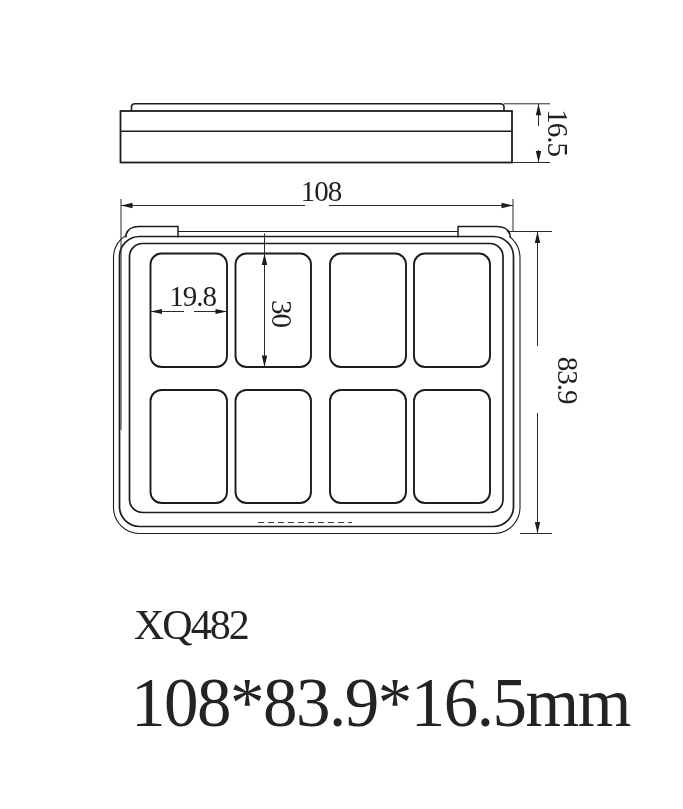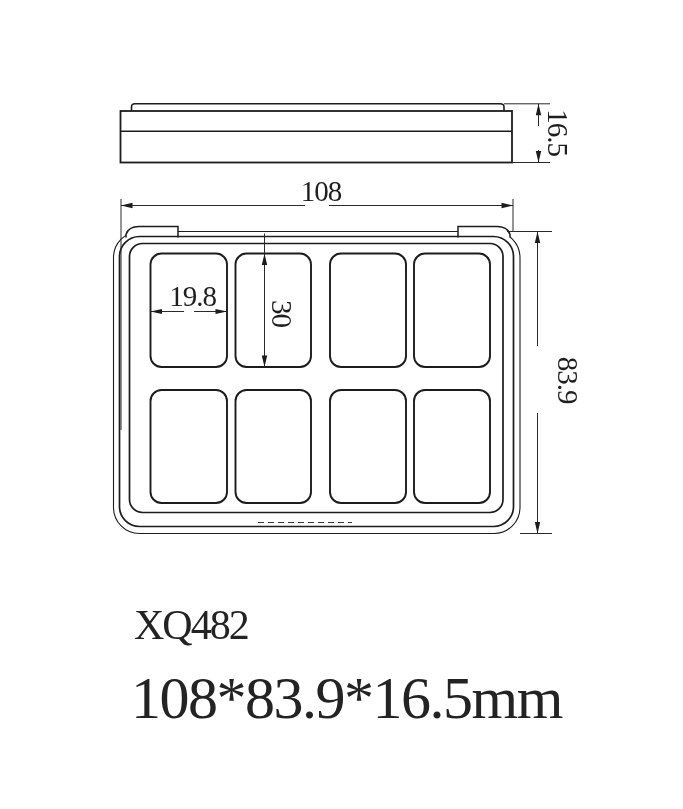--- a/index.html
+++ b/index.html
@@ -22,21 +22,21 @@
     position:absolute;
     left:134px;top:601px;
     font-size:42px;
     letter-spacing:-2px;
     color:#232323;
     white-space:nowrap;
   }
   .size-label{
     position:absolute;
     left:131px;top:664px;
-    font-size:60px;
+    font-size:69px;
     letter-spacing:-1.5px;
     color:#232323;
     white-space:nowrap;
   }
 </style>
 </head>
 <body>
 
 <div class="page">
 

